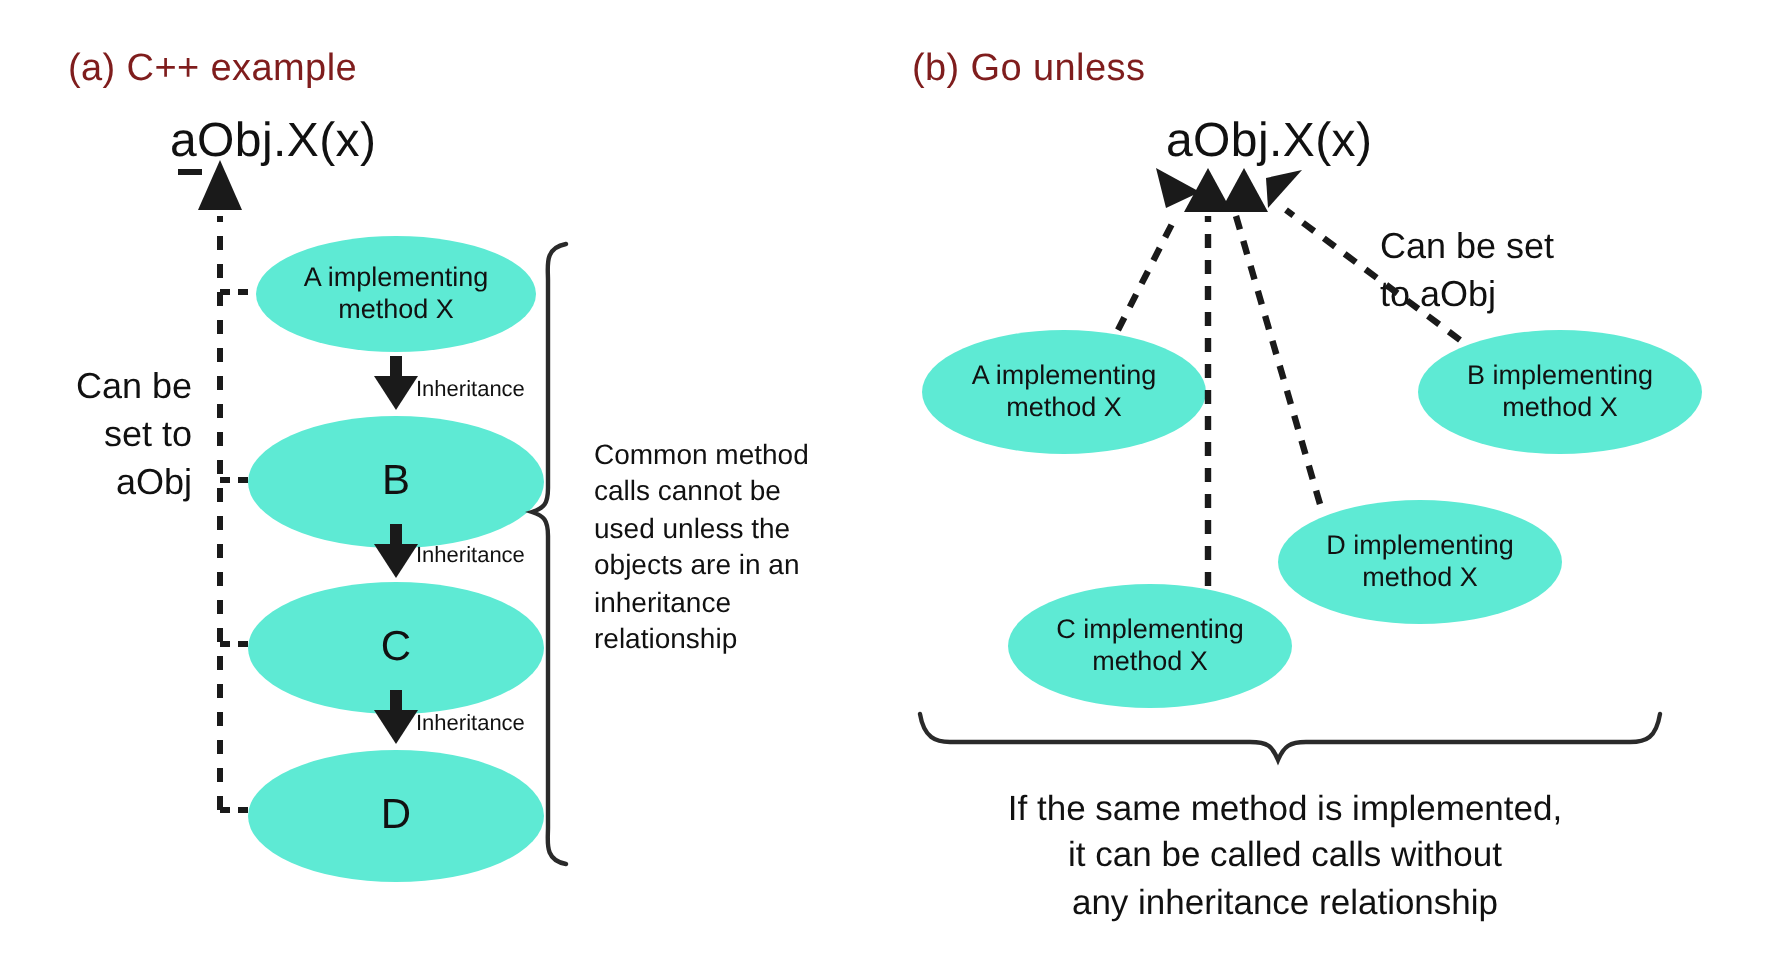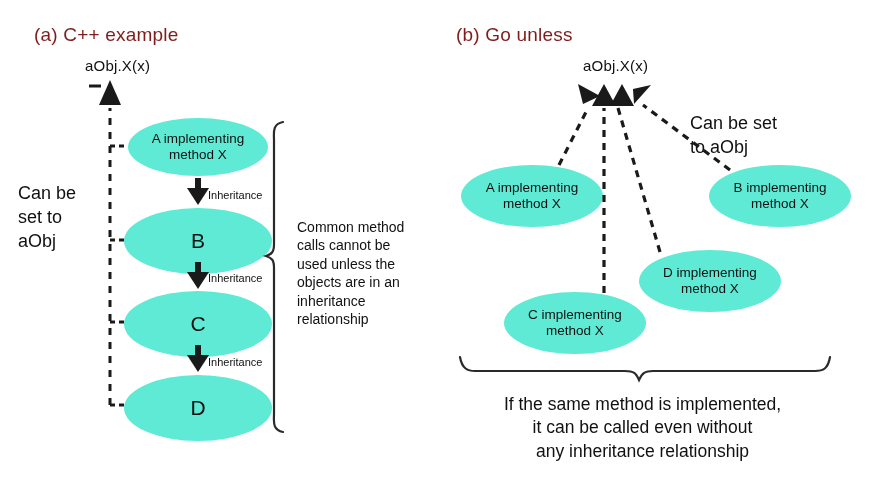--- a/index.html
+++ b/index.html
@@ -20,21 +20,21 @@
   }
   .abs { position: absolute; }
   .panel-title {
     font-size: 19px;
     font-weight: 400;
     color: #7f1d1d;
     letter-spacing: 0.2px;
     white-space: nowrap;
   }
   .call-label {
-    font-size: 15px;
+    font-size: 24px;
     color: #111;
     white-space: nowrap;
     letter-spacing: 0.2px;
   }
   .ellipse {
     background: #5eead4;
     border-radius: 50%;
     display: flex;
     align-items: center;
     justify-content: center;
@@ -49,21 +49,21 @@
     color: #111;
     white-space: nowrap;
   }
   .side-note {
     font-size: 18px;
     line-height: 1.33;
     color: #111;
     text-align: center;
     white-space: pre-line;
   }
-  .side-note.left-col { text-align: left; }
+  .side-note.left-col { text-align: right; }
   .body-note {
     font-size: 14px;
     line-height: 1.32;
     color: #111;
     white-space: pre-line;
   }
   .bottom-note {
     font-size: 17.5px;
     line-height: 1.33;
     color: #111;
@@ -141,21 +141,21 @@
     <span style="white-space:pre-line">C implementing
 method X</span>
   </div>
 
   <div class="abs ellipse small-text" style="left:639px; top:250px; width:142px; height:62px;">
     <span style="white-space:pre-line">D implementing
 method X</span>
   </div>
 
   <div class="abs bottom-note" style="left:470px; top:393px; width:345px;">If the same method is implemented,
-it can be called even without
+it can be called calls without
 any inheritance relationship</div>
 
   <svg class="overlay" viewBox="0 0 891 487">
     <defs>
       <marker id="solidArrow" markerWidth="10" markerHeight="10" refX="2" refY="5" orient="auto" markerUnits="strokeWidth">
         <path d="M0,0 L0,10 L9,5 z" fill="#1a1a1a"></path>
       </marker>
     </defs>
 
     <g>

